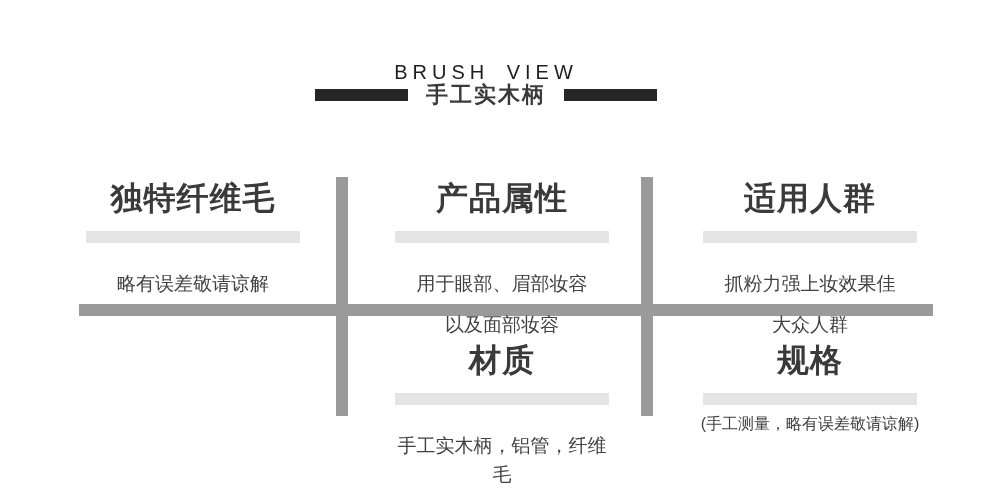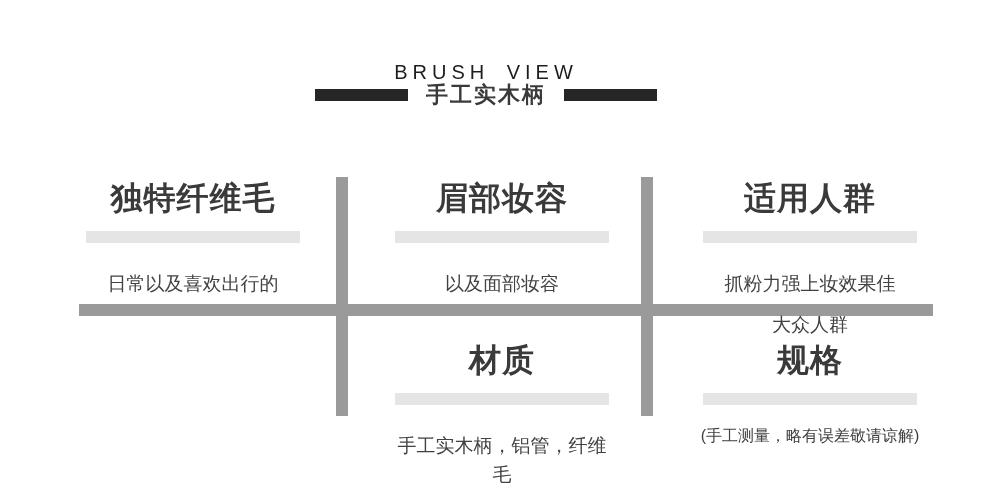--- a/index.html
+++ b/index.html
@@ -94,21 +94,21 @@
     background: #e5e5e5;
     margin: 11px auto 0;
   }
   .desc {
     margin-top: 14px;
     font-size: 19px;
     line-height: 29px;
     color: #424242;
   }
   .note {
-    margin-top: 14px;
+    margin-top: 2px;
     font-size: 16px;
     line-height: 22px;
     color: #3f3f3f;
   }
 </style>
 </head>
 <body>
 
 <div class="page">
 
@@ -120,28 +120,29 @@
   </div>
 
   <div class="vdiv vdiv1"></div>
   <div class="vdiv vdiv2"></div>
   <div class="hdiv"></div>
 
   <div class="cell r1 c1">
     <div class="cell-title">独特纤维毛</div>
     <div class="underline"></div>
     <div class="desc">
-      <div>日常以及喜欢出行的</div>
+      <div>略有误差敬请谅解</div>
     </div>
   </div>
 
   <div class="cell r1 c2">
-    <div class="cell-title">眉部妆容</div>
+    <div class="cell-title">产品属性</div>
     <div class="underline"></div>
     <div class="desc">
+      <div>用于眼部、眉部妆容</div>
       <div>以及面部妆容</div>
     </div>
   </div>
 
   <div class="cell r1 c3">
     <div class="cell-title">适用人群</div>
     <div class="underline"></div>
     <div class="desc">
       <div>抓粉力强上妆效果佳</div>
       <div>大众人群</div>

